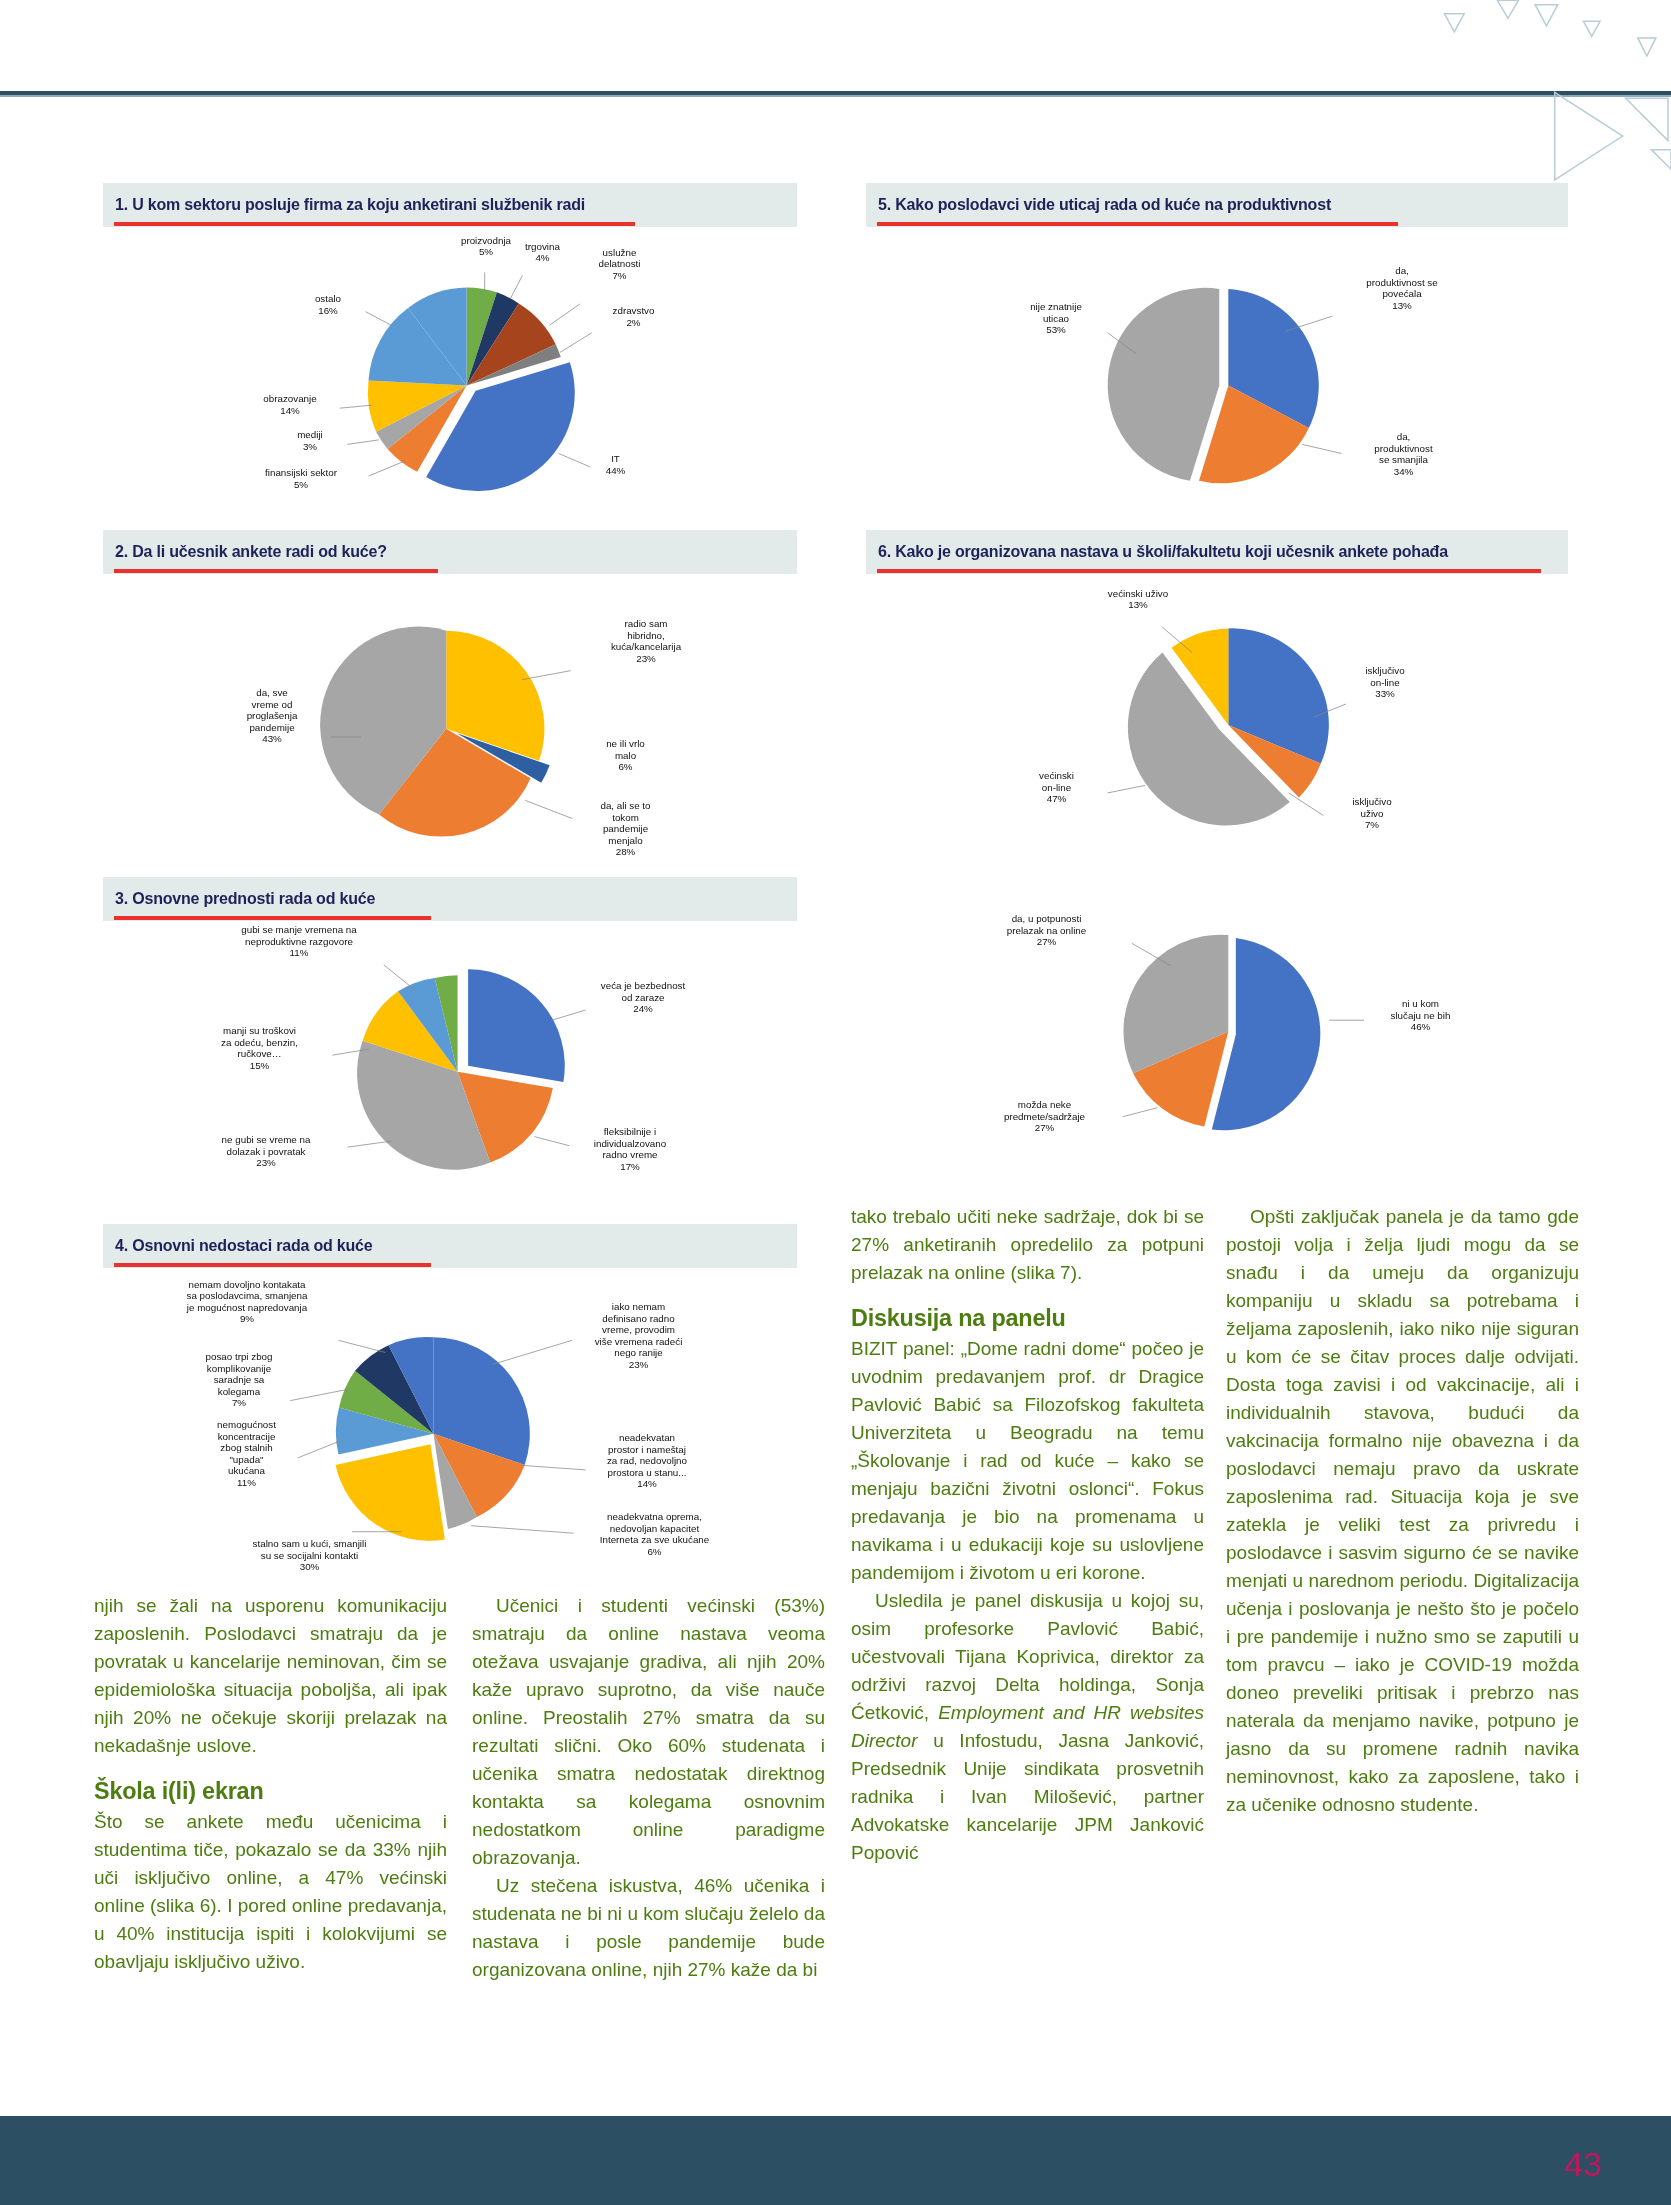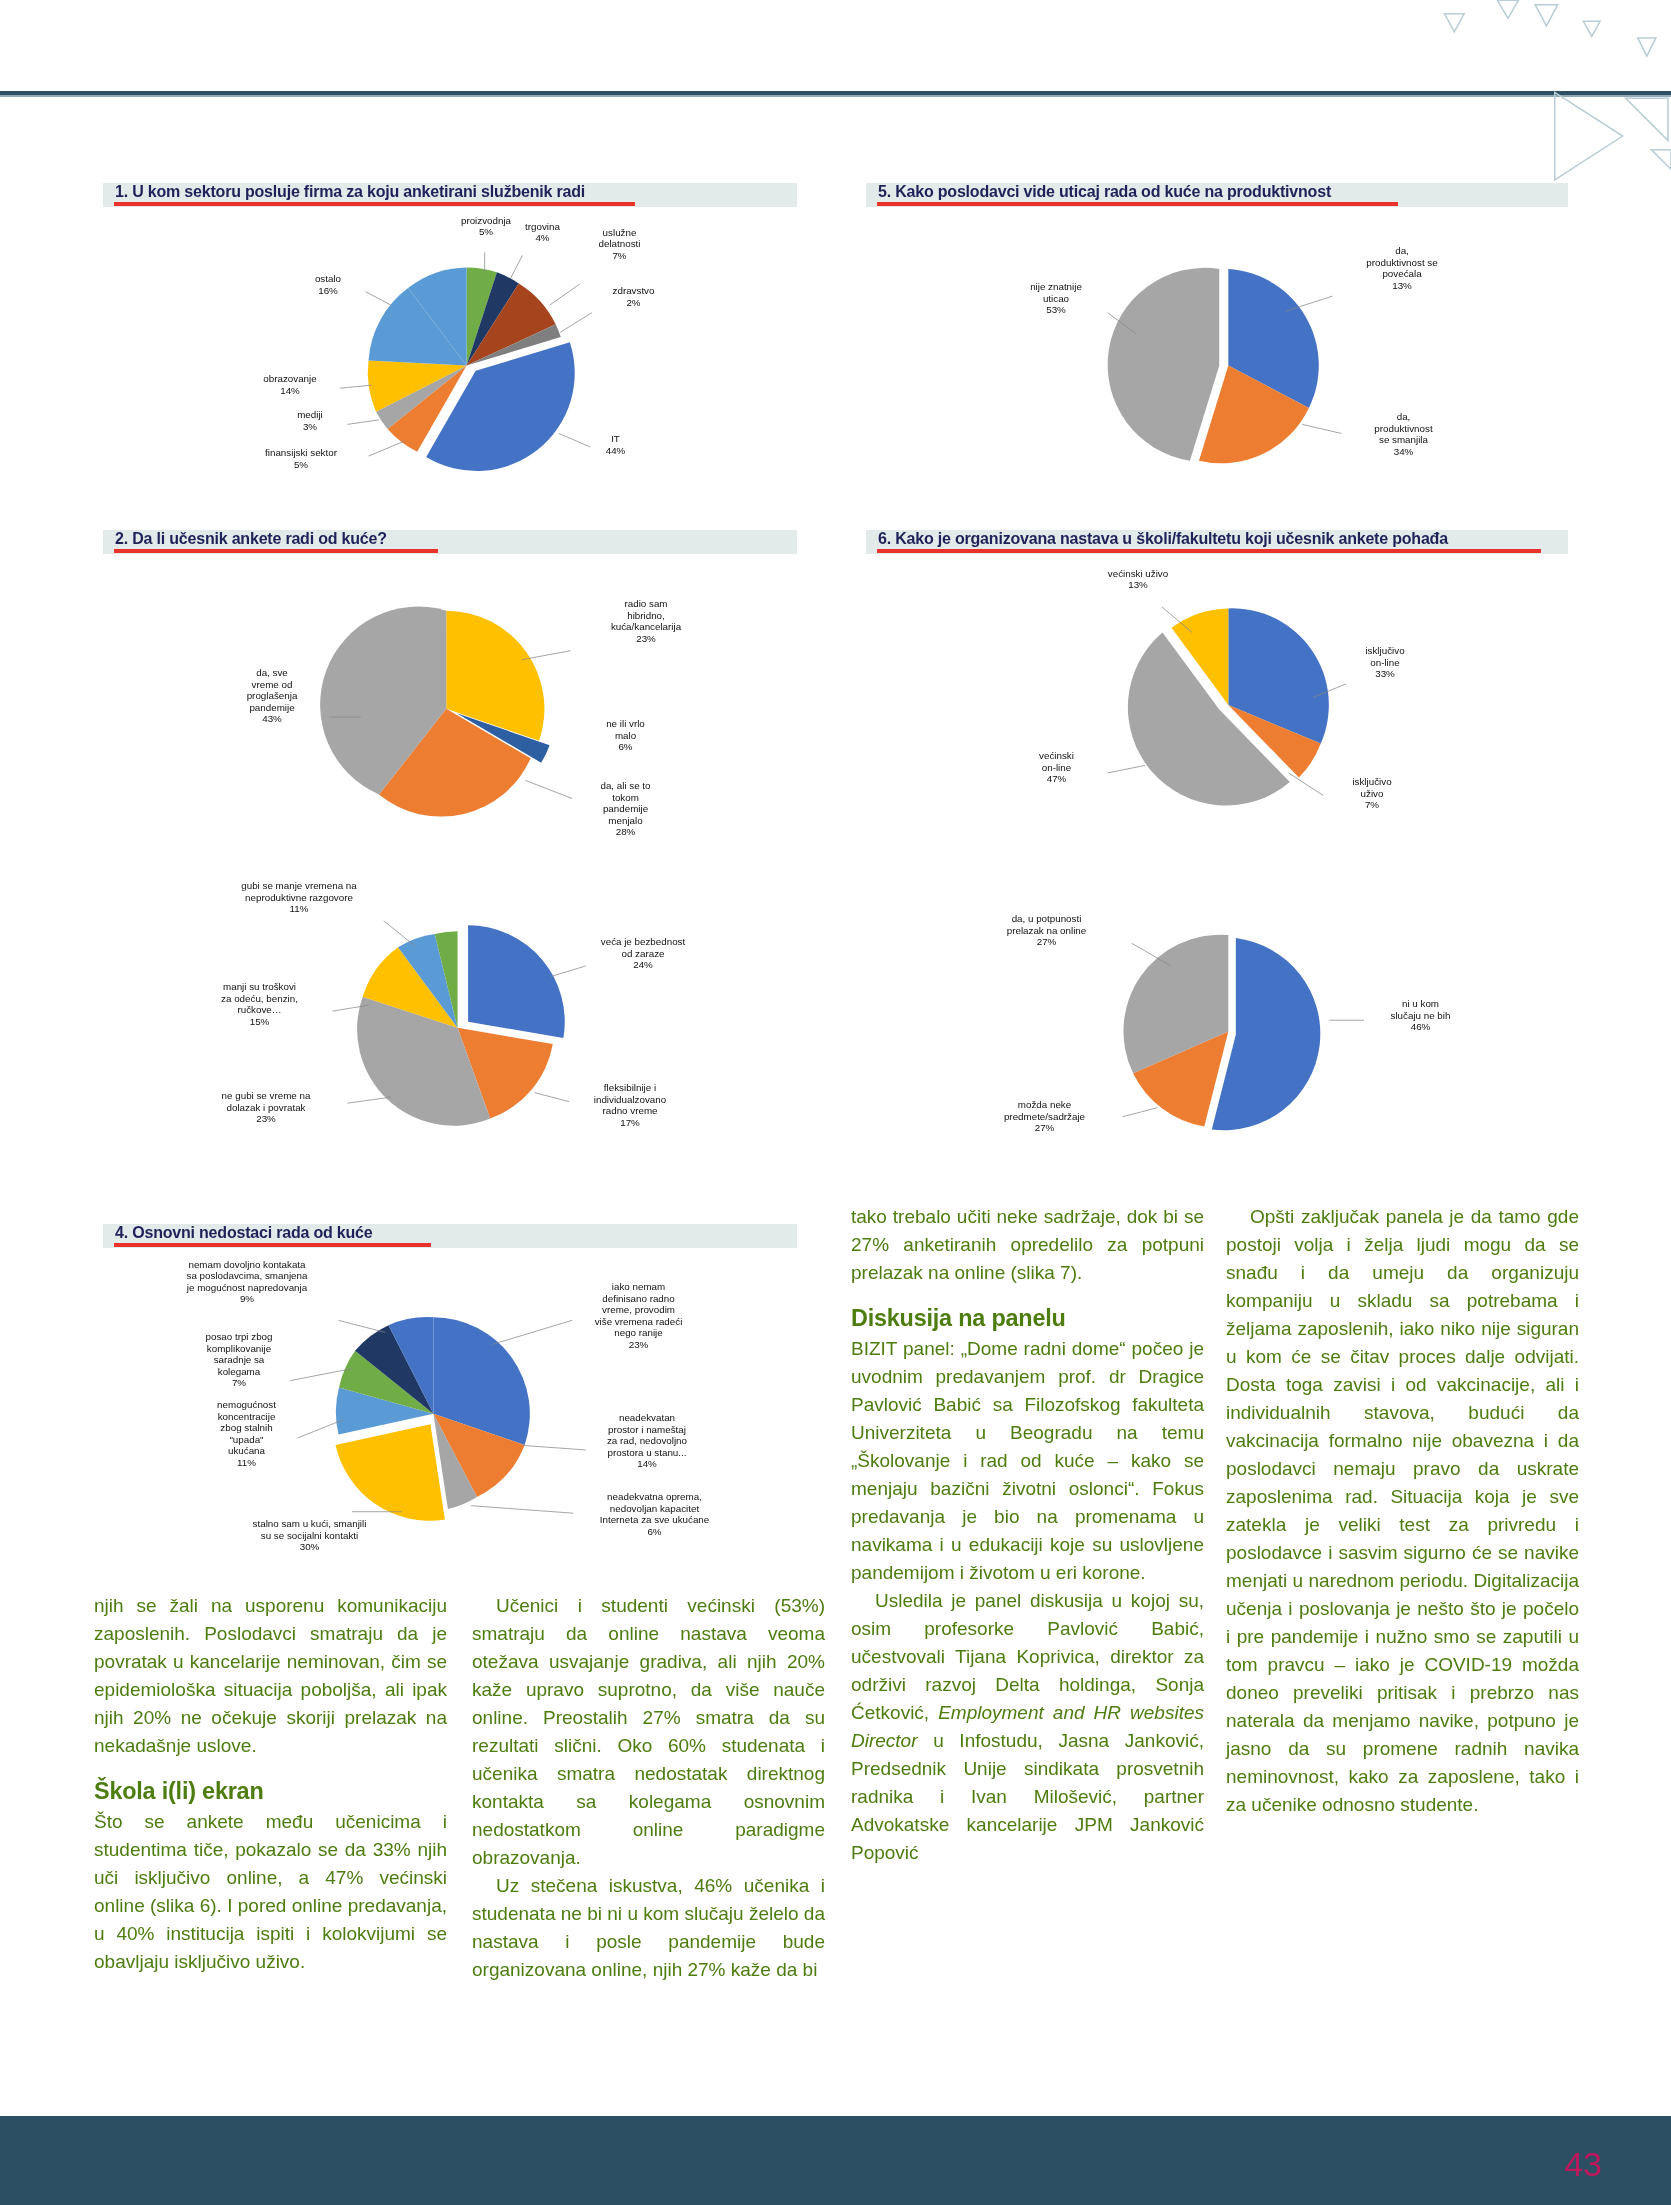--- a/index.html
+++ b/index.html
@@ -28,21 +28,21 @@
   }
   .page-num {
     position: absolute; right: 69px; bottom: 21px;
     color: #be185d; font-size: 34px; font-weight: normal;
     font-family: "Liberation Sans", sans-serif;
   }
 
   
   .panel { position: absolute; }
   .panel-head {
-    background: #e3eaea; height: 24px; display: flex; align-items: flex-start;
+    background: #e3eaea; height: 44px; display: flex; align-items: center;
     position: relative;
   }
   .panel-head .ttl {
     font-size: 16px; font-weight: bold; color: #1d2259;
     padding-left: 12px; letter-spacing: -0.2px; white-space: nowrap;
   }
   .panel-head .underline {
     position: absolute; left: 10.6px; bottom: 0.8px; height: 3.8px; background: #e8322b;
   }
   .chart-area { position: relative; }
@@ -260,20 +260,24 @@
 7%</div>
     <div class="lbl c" style="left:142px; top:196px; width:97px;">većinski
 on-line
 47%</div>
     <div class="lbl c" style="left:213px; top:13.6px; width:118px;">većinski uživo
 13%</div>
   </div>
 </div>
 
 <div class="panel" style="left:103px; top:877px; width:694px;">
+  <div class="panel-head">
+    <span class="ttl">3. Osnovne prednosti rada od kuće</span>
+    <span class="underline" style="width:317px;"></span>
+  </div>
   <div class="chart-area" style="height:294px;">
     <svg width="694" height="294" viewBox="0 0 920 390">
 
       <g transform="translate(14,-8)">
         <path d="M 470 200 L 470 72 A 128 128 0 0 1 596.40 221.62 Z" fill="#4472c4"></path>
       </g>
 
       <path d="M 470 200 L 596.40 221.62 A 128 128 0 0 1 513.30 320.25 Z" fill="#ed7d31"></path>
 
       <path d="M 470 200 L 513.30 320.25 A 128 128 0 0 1 344.11 159.01 Z" fill="#a6a6a6"></path>

